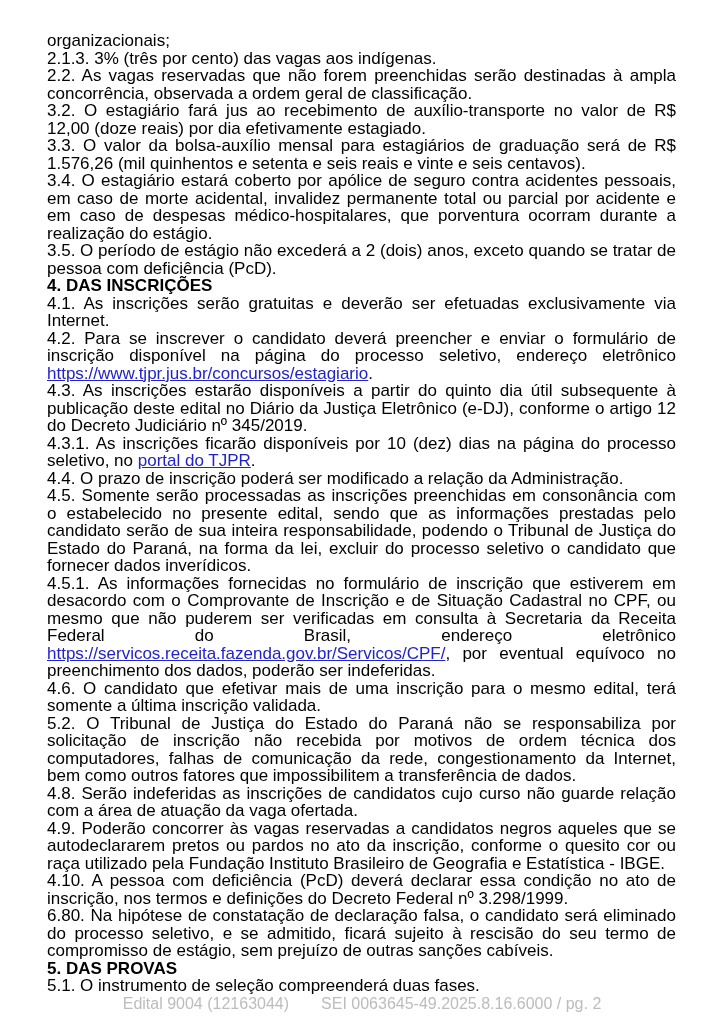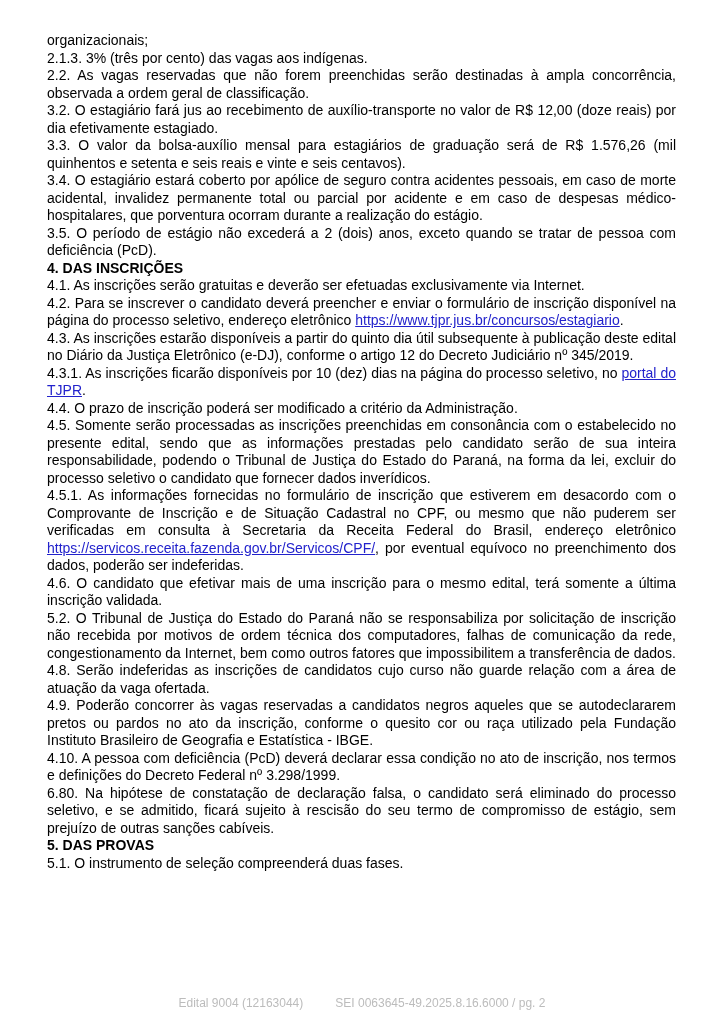--- a/index.html
+++ b/index.html
@@ -18,21 +18,21 @@
   }
   .content {
     position: absolute;
     top: 32px;
     left: 47px;
     width: 629px;
   }
   .para {
     margin: 0;
     padding: 0;
-    font-size: 14px;
+    font-size: 17px;
     line-height: 17.5px;
     text-align: justify;
     color: var(--text-color, #000000);
   }
   .para.heading {
     font-weight: bold;
     text-align: left;
   }
   .para .b {
     font-weight: normal;
@@ -44,21 +44,21 @@
     cursor: pointer;
   }
   .footer {
     position: absolute;
     top: 996px;
     left: 0;
     right: 0;
     display: flex;
     justify-content: center;
     gap: 32px;
-    font-size: 12px;
+    font-size: 16px;
     line-height: 15px;
     color: var(--footer-color, #bcbcbc);
   }
 </style>
 </head>
 <body>
 
 <div class="page">
   <div class="content">
       <p class="para"><span>organizacionais;</span></p>
@@ -66,21 +66,21 @@
       <p class="para"><span class="b">2.2.</span><span> As vagas reservadas que não forem preenchidas serão destinadas à ampla concorrência, observada a ordem geral de classificação.</span></p>
       <p class="para"><span class="b">3.2.</span><span> O estagiário fará jus ao recebimento de auxílio-transporte no valor de R$ 12,00 (doze reais) por dia efetivamente estagiado.</span></p>
       <p class="para"><span class="b">3.3.</span><span> O valor da bolsa-auxílio mensal para estagiários de graduação será de R$ 1.576,26 (mil quinhentos e setenta e seis reais e vinte e seis centavos).</span></p>
       <p class="para"><span class="b">3.4.</span><span> O estagiário estará coberto por apólice de seguro contra acidentes pessoais, em caso de morte acidental, invalidez permanente total ou parcial por acidente e em caso de despesas médico-hospitalares, que porventura ocorram durante a realização do estágio.</span></p>
       <p class="para"><span class="b">3.5.</span><span> O período de estágio não excederá a 2 (dois) anos, exceto quando se tratar de pessoa com deficiência (PcD).</span></p>
       <p class="para heading"><span>4. DAS INSCRIÇÕES</span></p>
       <p class="para"><span class="b">4.1.</span><span> As inscrições serão gratuitas e deverão ser efetuadas exclusivamente via Internet.</span></p>
       <p class="para"><span class="b">4.2.</span><span> Para se inscrever o candidato deverá preencher e enviar o formulário de inscrição disponível na página do processo seletivo, endereço eletrônico </span><a href="#">https://www.tjpr.jus.br/concursos/estagiario</a><span>.</span></p>
       <p class="para"><span class="b">4.3.</span><span> As inscrições estarão disponíveis a partir do quinto dia útil subsequente à publicação deste edital no Diário da Justiça Eletrônico (e-DJ), conforme o artigo 12 do Decreto Judiciário nº 345/2019.</span></p>
       <p class="para"><span class="b">4.3.1.</span><span> As inscrições ficarão disponíveis por 10 (dez) dias na página do processo seletivo, no </span><a href="#">portal do TJPR</a><span>.</span></p>
-      <p class="para"><span class="b">4.4.</span><span> O prazo de inscrição poderá ser modificado a critério da Administração.</span></p>
+      <p class="para"><span class="b">4.4.</span><span> O prazo de inscrição poderá ser modificado a relação da Administração.</span></p>
       <p class="para"><span class="b">4.5.</span><span> Somente serão processadas as inscrições preenchidas em consonância com o estabelecido no presente edital, sendo que as informações prestadas pelo candidato serão de sua inteira responsabilidade, podendo o Tribunal de Justiça do Estado do Paraná, na forma da lei, excluir do processo seletivo o candidato que fornecer dados inverídicos.</span></p>
       <p class="para"><span class="b">4.5.1.</span><span> As informações fornecidas no formulário de inscrição que estiverem em desacordo com o Comprovante de Inscrição e de Situação Cadastral no CPF, ou mesmo que não puderem ser verificadas em consulta à Secretaria da Receita Federal do Brasil, endereço eletrônico </span><a href="#">https://servicos.receita.fazenda.gov.br/Servicos/CPF/</a><span>, por eventual equívoco no preenchimento dos dados, poderão ser indeferidas.</span></p>
       <p class="para"><span class="b">4.6.</span><span> O candidato que efetivar mais de uma inscrição para o mesmo edital, terá somente a última inscrição validada.</span></p>
       <p class="para"><span class="b">5.2.</span><span> O Tribunal de Justiça do Estado do Paraná não se responsabiliza por solicitação de inscrição não recebida por motivos de ordem técnica dos computadores, falhas de comunicação da rede, congestionamento da Internet, bem como outros fatores que impossibilitem a transferência de dados.</span></p>
       <p class="para"><span class="b">4.8.</span><span> Serão indeferidas as inscrições de candidatos cujo curso não guarde relação com a área de atuação da vaga ofertada.</span></p>
       <p class="para"><span class="b">4.9.</span><span> Poderão concorrer às vagas reservadas a candidatos negros aqueles que se autodeclararem pretos ou pardos no ato da inscrição, conforme o quesito cor ou raça utilizado pela Fundação Instituto Brasileiro de Geografia e Estatística - IBGE.</span></p>
       <p class="para"><span class="b">4.10.</span><span> A pessoa com deficiência (PcD) deverá declarar essa condição no ato de inscrição, nos termos e definições do Decreto Federal nº 3.298/1999.</span></p>
       <p class="para"><span class="b">6.80.</span><span> Na hipótese de constatação de declaração falsa, o candidato será eliminado do processo seletivo, e se admitido, ficará sujeito à rescisão do seu termo de compromisso de estágio, sem prejuízo de outras sanções cabíveis.</span></p>
       <p class="para heading"><span>5. DAS PROVAS</span></p>
       <p class="para"><span class="b">5.1.</span><span> O instrumento de seleção compreenderá duas fases.</span></p>

